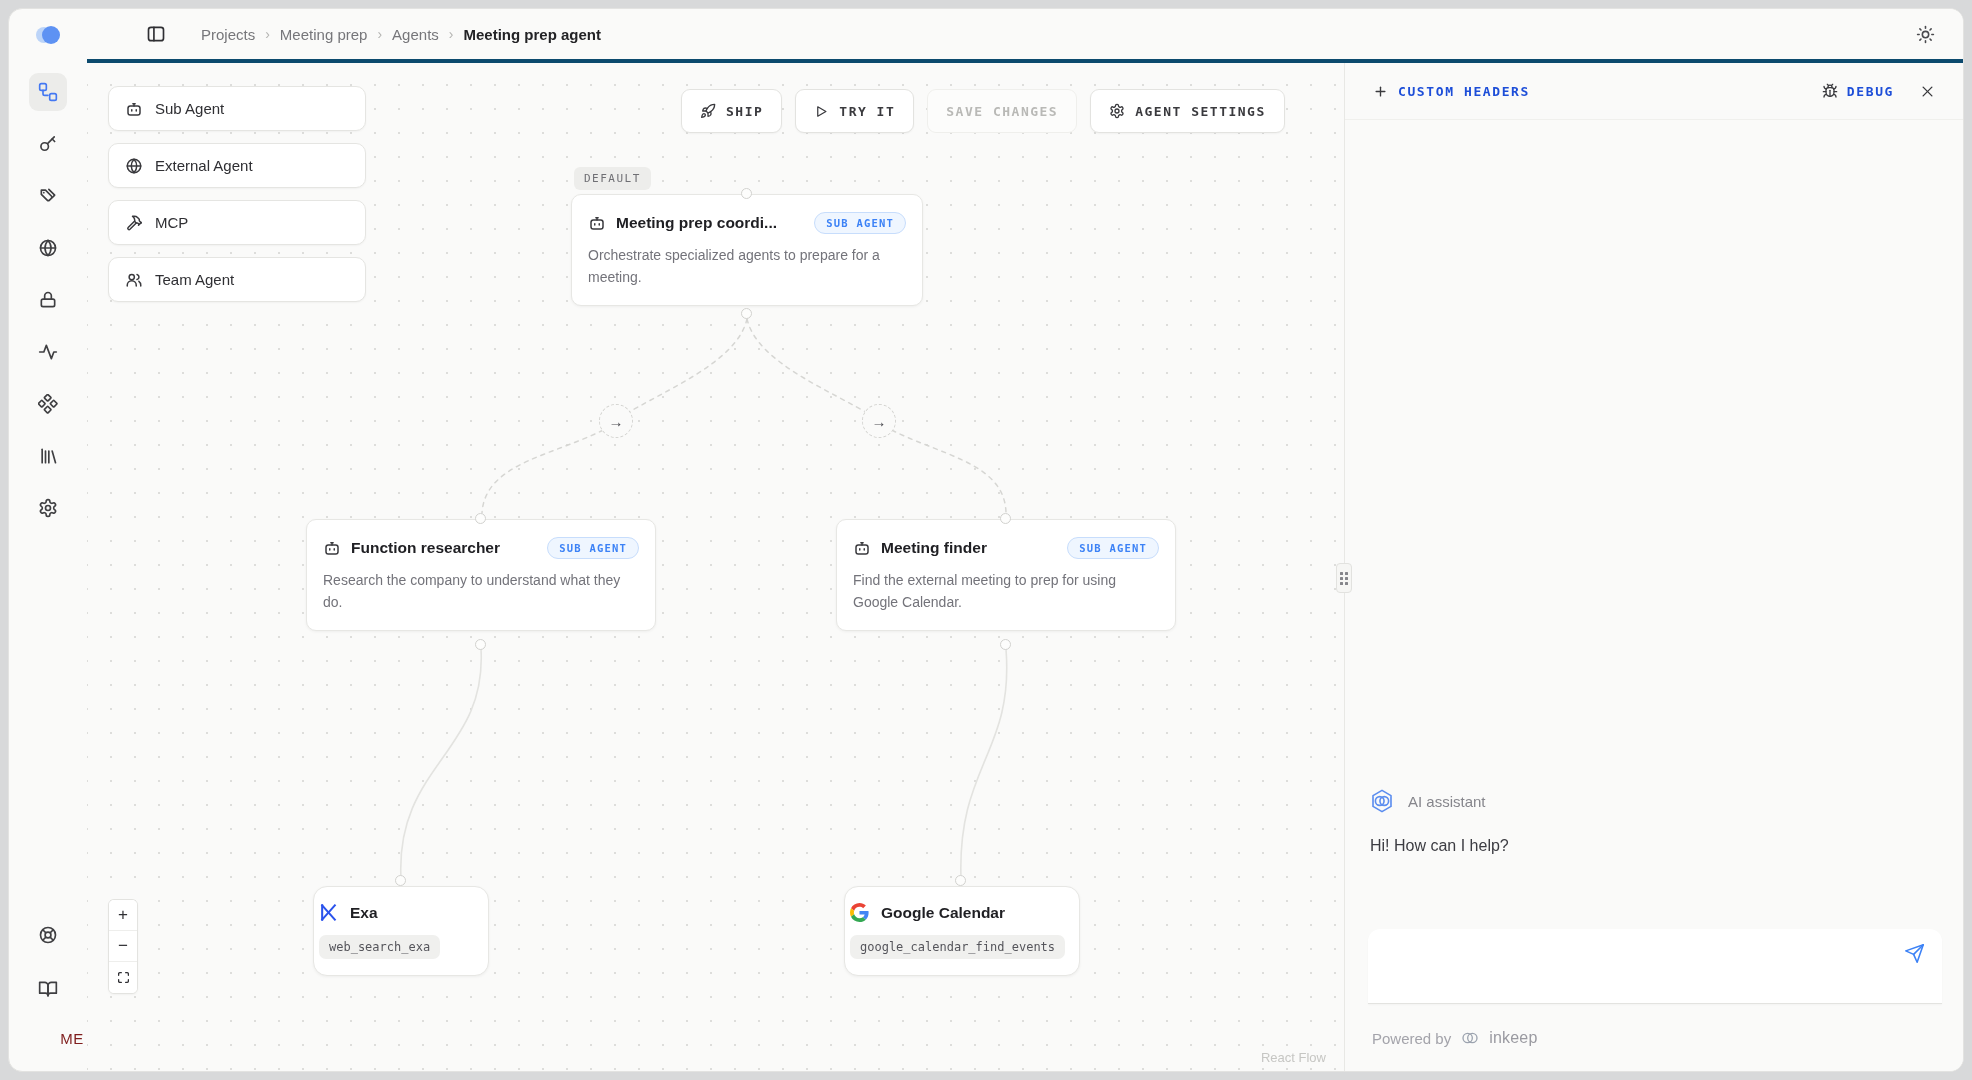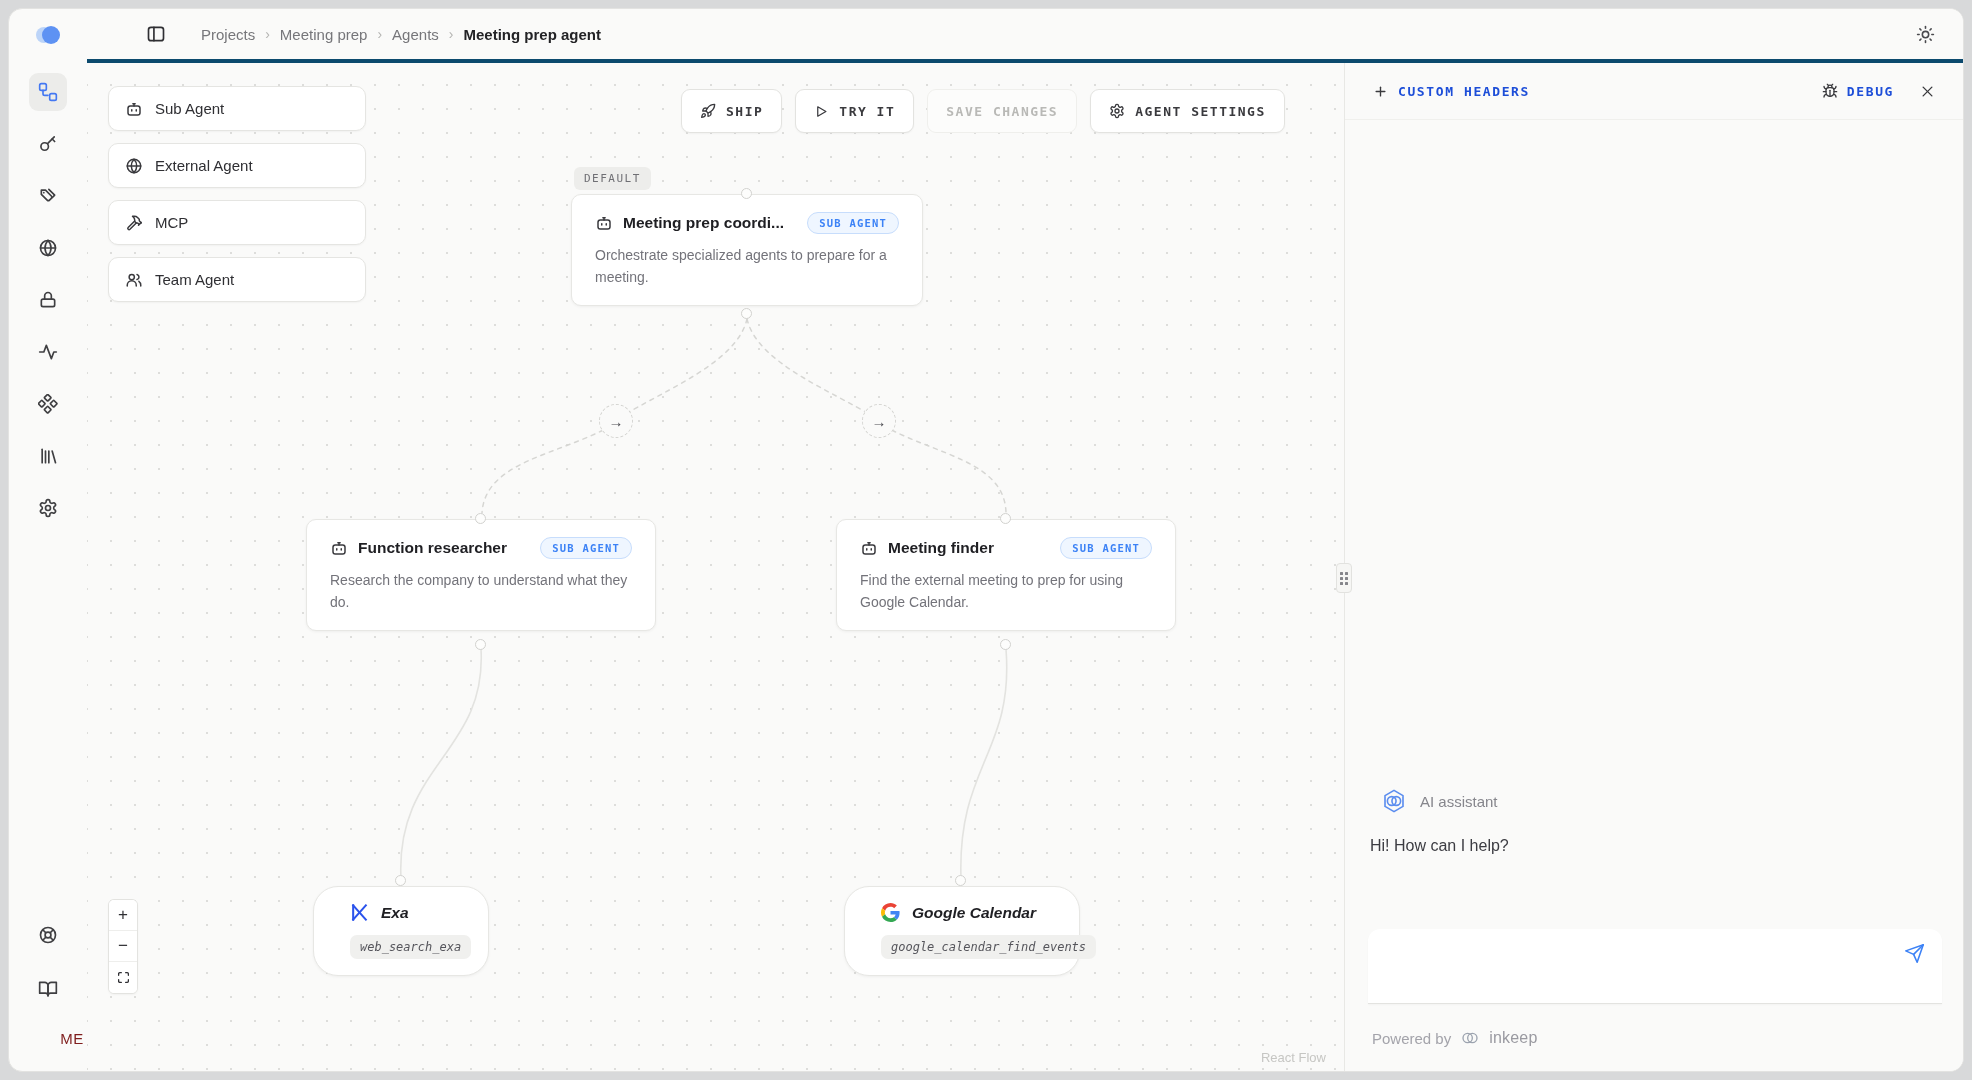--- a/index.html
+++ b/index.html
@@ -35,27 +35,27 @@
   .pal-btn { width:258px; height:45px; background:#fff; border:1px solid #e5e5e2; border-radius:10px; display:flex; align-items:center; gap:12px; padding:0 16px; box-shadow:0 1px 2px rgba(0,0,0,.04); cursor:grab; color:#3a3a3e; }
   .pal-btn .lbl { font-size:15px; font-weight:500; color:#2f2f33; }
 
   
   .toolbar { position:absolute; left:594px; top:26px; display:flex; gap:13px; z-index:10; }
   .tb-btn { height:44px; display:flex; align-items:center; gap:10px; padding:0 18px; background:#fff; border:1px solid #e3e3e0; border-radius:9px; box-shadow:0 1px 2px rgba(0,0,0,.04);
     font-family:"DejaVu Sans Mono", monospace; font-size:13px; font-weight:700; letter-spacing:1.5px; color:#3a3a3e; cursor:pointer; }
   .tb-btn.disabled { color:#b9b9b6; border-color:#efefec; box-shadow:none; background:#fcfcfb; cursor:default; }
 
   
-  .node { position:absolute; background:#fff; border:1px solid #e7e7e4; border-radius:10px; box-shadow:0 1px 3px rgba(0,0,0,.05); padding:17px 23px; z-index:5; }
+  .node { position:absolute; background:#fff; border:1px solid #e7e7e4; border-radius:10px; box-shadow:0 1px 3px rgba(0,0,0,.05); padding:17px 16px; z-index:5; }
   .node-head { display:flex; align-items:center; gap:10px; }
   .node-title { font-size:15.5px; font-weight:700; color:#1f1f23; white-space:nowrap; }
   .badge { margin-left:auto; font-family:"DejaVu Sans Mono", monospace; font-size:10.5px; font-weight:700; letter-spacing:1.2px; color:#3c82f6; background:#eff6ff; border:1px solid #c7ddfc; border-radius:999px; padding:4px 11px; }
   .node-desc { margin-top:11px; font-size:14px; line-height:1.55; color:#73737a; }
   .chip { position:absolute; font-family:"DejaVu Sans Mono", monospace; font-size:11px; letter-spacing:1.5px; color:#6f6f74; background:#ededeb; border-radius:6px; padding:5px 10px; z-index:6; }
-  .tool-node { position:absolute; background:#fff; border:1px solid #e7e7e4; border-radius:25px; box-shadow:0 1px 3px rgba(0,0,0,.05); padding:16px 36px; z-index:5;font-style:italic; }
+  .tool-node { position:absolute; background:#fff; border:1px solid #e7e7e4; border-radius:14px; box-shadow:0 1px 3px rgba(0,0,0,.05); padding:16px 5px; z-index:5; }
   .tool-head { display:flex; align-items:center; gap:12px; }
   .tool-title { font-size:15.5px; font-weight:700; color:#1f1f23; }
   .tool-pill { display:inline-block; margin-top:13px; font-family:"DejaVu Sans Mono", monospace; font-size:12px; color:#55555b; background:#f0f0ee; border-radius:7px; padding:5px 10px; }
 
   .handle { position:absolute; width:11px; height:11px; border-radius:50%; background:#fdfdfc; border:1.6px solid #d2d2cf; z-index:7; }
   .edge-label { position:absolute; width:34px; height:34px; border-radius:50%; background:#fafaf9; border:1px dashed #d4d4d1; color:#4b4b50; display:flex; align-items:center; justify-content:center; font-size:15px; z-index:6; }
 
   .edges { position:absolute; inset:0; z-index:2; }
 
   
@@ -69,21 +69,21 @@
   .panel-head { height:57px; display:flex; align-items:center; padding:0 28px; border-bottom:1px solid #f0f0ed; font-family:"DejaVu Sans Mono", monospace; font-size:13px; font-weight:700; letter-spacing:1.6px; color:#1d4ed8; }
   .ph-left { display:flex; align-items:center; gap:10px; cursor:pointer; }
   .ph-right { margin-left:auto; display:flex; align-items:center; gap:26px; }
   .debug { display:flex; align-items:center; gap:9px; cursor:pointer; }
   .close-x { cursor:pointer; color:#3a3a3e; }
 
   .grip { position:absolute; left:-9px; top:500px; width:16px; height:30px; background:#f6f6f4; border:1px solid #e2e2df; border-radius:4px; z-index:40; display:flex; align-items:center; justify-content:center; cursor:col-resize; }
   .grip-dots { display:grid; grid-template-columns:repeat(2,3px); grid-template-rows:repeat(3,3px); gap:2px; }
   .grip-dots i { background:#85858a; border-radius:0.5px; }
 
-  .assistant-row { position:absolute; left:36px; top:725px; display:flex; align-items:center; gap:13px; color:#86868c; font-size:15px; }
+  .assistant-row { position:absolute; left:24px; top:725px; display:flex; align-items:center; gap:13px; color:#86868c; font-size:15px; }
   .greeting { position:absolute; left:25px; top:774px; font-size:16px; color:#3c3c42; }
 
   .chat-card { position:absolute; left:23px; top:866px; width:574px; height:75px; background:#fff; border:1px solid #ececе9; border-radius:12px 12px 0 0; border-bottom:1px solid #e3e3e0; box-shadow:0 1px 2px rgba(0,0,0,.03); padding:14px 52px 14px 25px; }
   .chat-text { font-size:16px; line-height:1.6; color:#4b4b52; }
   .send-btn { position:absolute; right:17px; top:14px; cursor:pointer; }
 
   .powered { position:absolute; left:27px; top:965px; display:flex; align-items:center; gap:9px; color:#a3a3aa; font-size:15px; }
   .powered .brand { color:#9a9aa1; font-size:16px; letter-spacing:.2px; }
 </style>
 </head>

